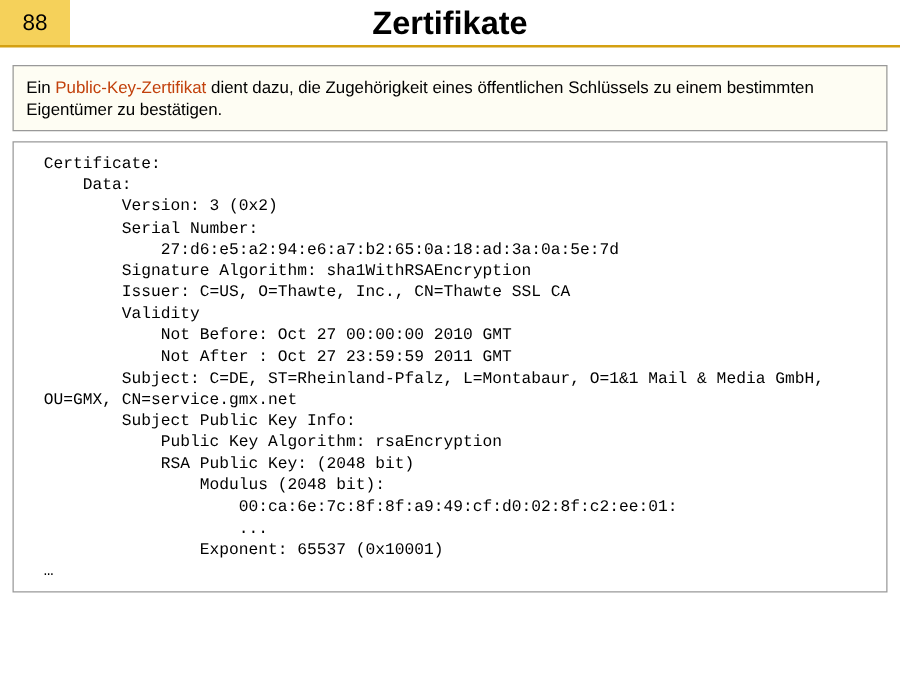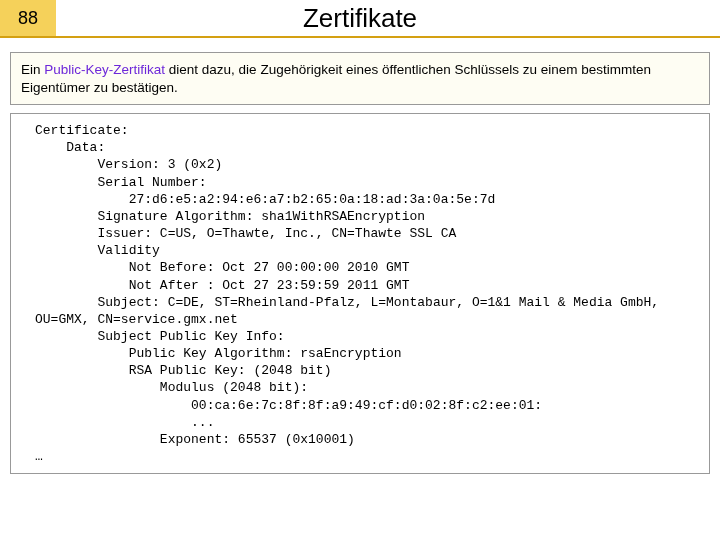--- a/index.html
+++ b/index.html
@@ -22,33 +22,33 @@
     height: 100%;
     display: flex;
     align-items: center;
     justify-content: center;
     font-size: 18px;
   }
   .title {
     flex: 1;
     text-align: center;
     font-size: 26px;
-    font-weight: normal;
+    font-weight: bold;
     margin-left: -56px;
   }
   .desc-box {
     margin: 14px 10px 8px 10px;
     border: 1px solid #999;
     background: #fefdf3;
     padding: 8px 10px;
     font-size: 13.5px;
     line-height: 1.3;
   }
   .desc-box .term {
-    color: #6d28d9;
+    color: #c2410c;
   }
   .cert-box {
     margin: 0 10px;
     border: 1px solid #999;
     background: #ffffff;
     padding: 8px 24px;
     font-family: "Courier New", monospace;
     font-size: 13px;
     line-height: 1.32;
     white-space: pre-wrap;

